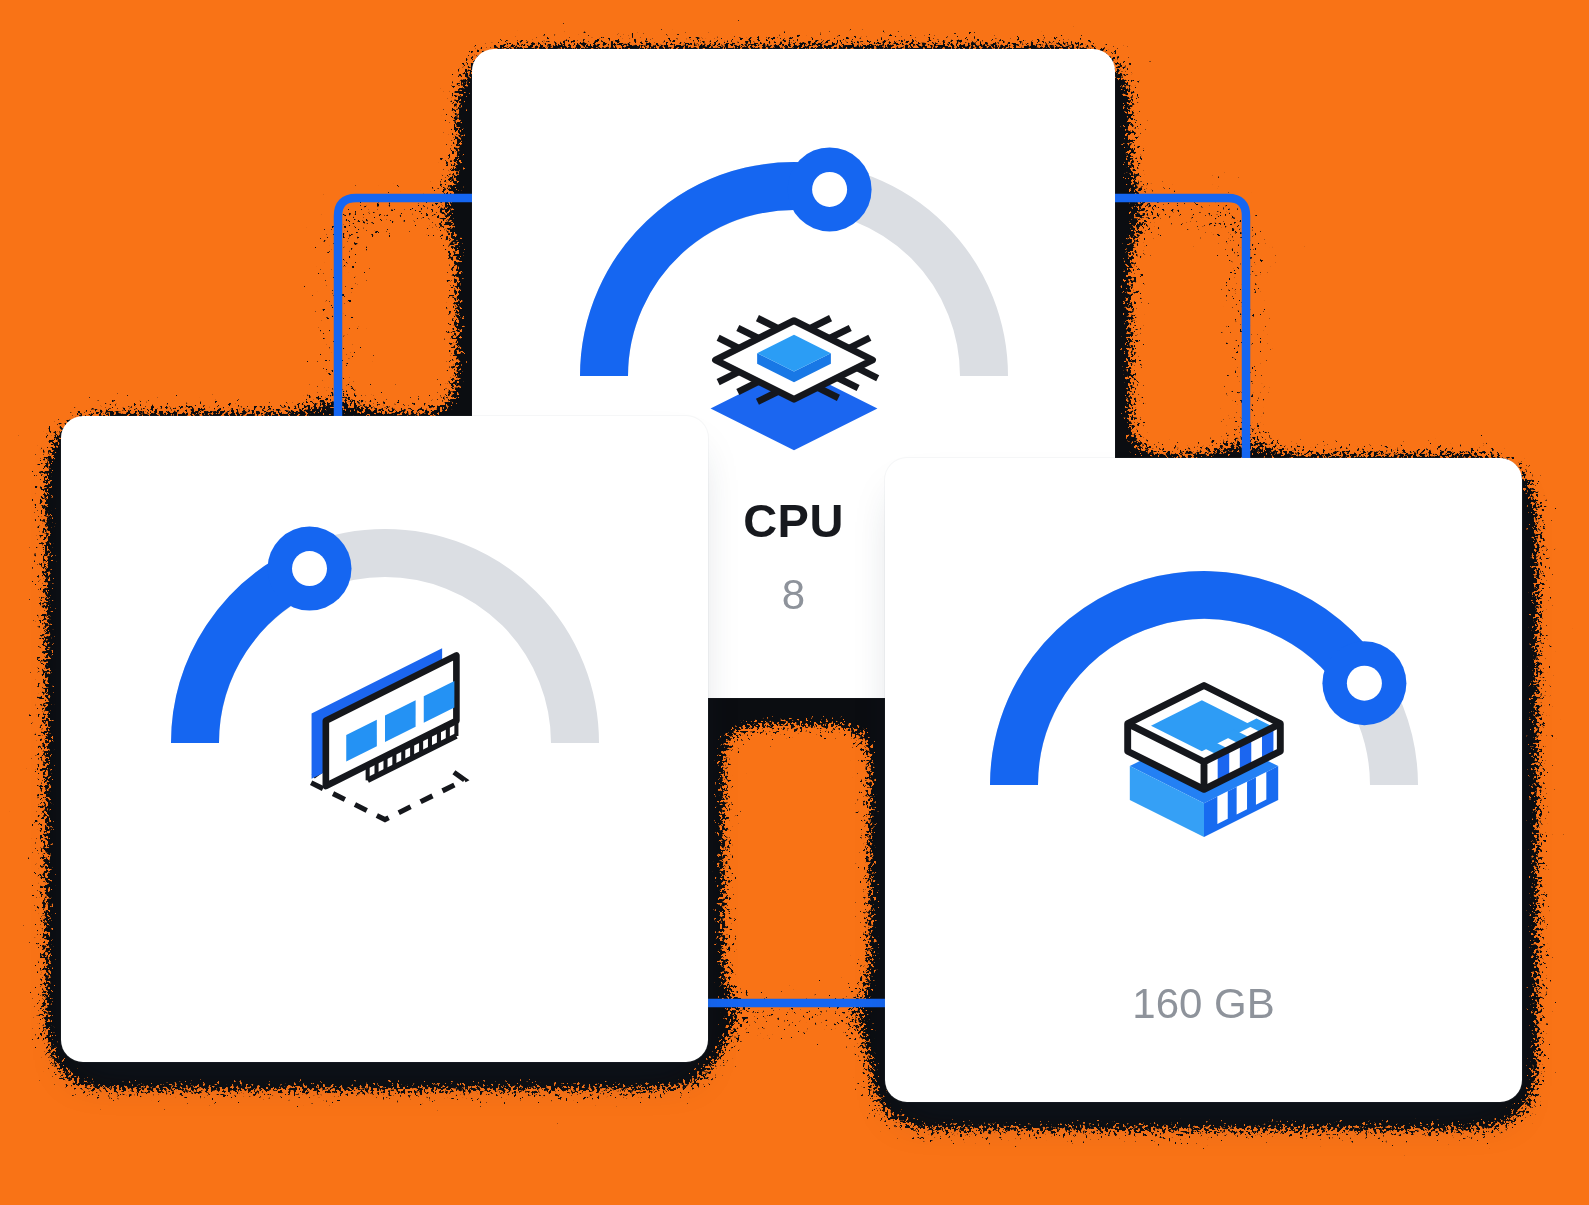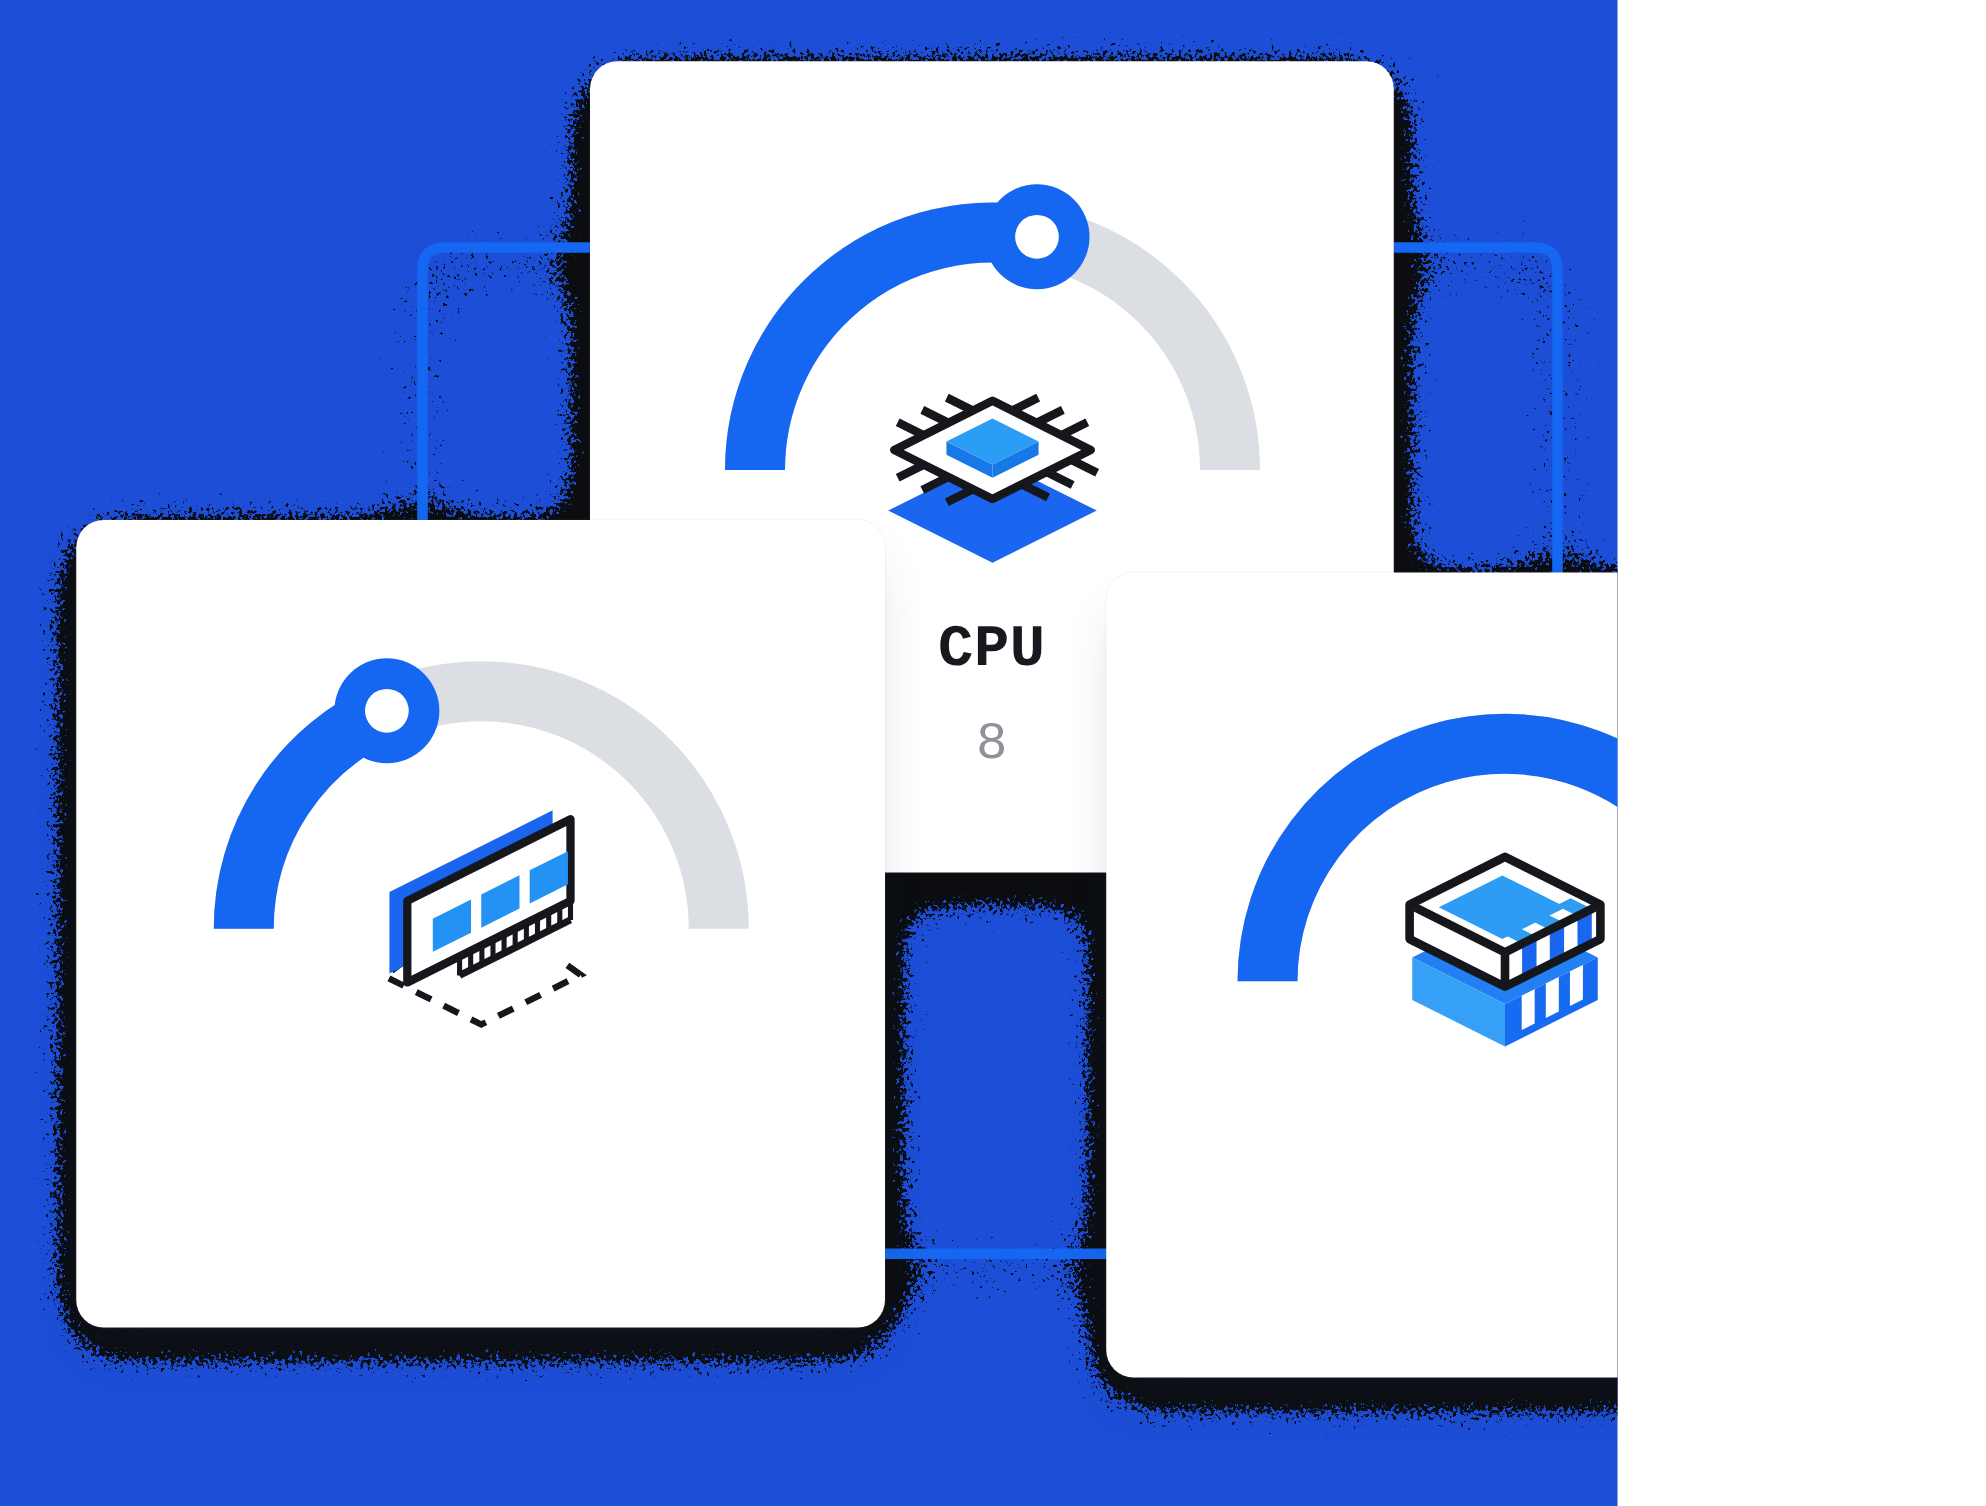--- a/index.html
+++ b/index.html
@@ -1,18 +1,18 @@
 <!DOCTYPE html>
 <html style="--accent: #1566F1; --label: #17191E; --value: #8E939B;"><head>
 <meta charset="utf-8">
 <style>
   html,body{margin:0;padding:0;background:#ffffff;}
   .stage{
-    position:relative;width:1294px;height:1205px;background:#1d4ed8;overflow:hidden;
-    font-family:Liberation Mono, monospace;
+    position:relative;width:1589px;height:1205px;background:#f97316;overflow:hidden;
+    font-family:Liberation Sans, sans-serif;
   }
   .layer{position:absolute;left:0;top:0;width:1589px;height:1205px;}
   .shadow-layer{z-index:0;}
   .lines-layer{z-index:1;}
   .lines-layer .conn{fill:none;stroke:var(--accent,#1566f1);stroke-width:8.5;}
   .card{position:absolute;background:#ffffff;border-radius:22px;}
   .card-cpu{left:472px;top:49px;width:643px;height:649px;z-index:2;
     box-shadow:0 0 0 1px rgba(130,140,160,0.05);}
   .card-ram{left:61px;top:416px;width:647px;height:646px;z-index:3;}
   .card-storage{left:885px;top:458px;width:637px;height:644px;z-index:3;}
@@ -159,15 +159,16 @@
         </g>
         <g fill="#1B66F0">
           <polygon points="112.9,107.5 123.8,102.1 123.8,126.1 112.9,131.5"></polygon>
           <polygon points="133.8,97.1 144.6,91.7 144.6,115.7 133.8,121.1"></polygon>
           <polygon points="154.7,86.6 165.5,81.2 165.5,105.2 154.7,110.6"></polygon>
         </g>
         <path d="M28 78 L100 42 L172 78 L172 104 L100 140 L28 104 Z" fill="none" stroke="#15171C" stroke-width="6.5" stroke-linejoin="round"></path>
         <path d="M28 78 L100 114 L172 78 M100 114 L100 140" fill="none" stroke="#15171C" stroke-width="6.5" stroke-linejoin="round"></path>
       </svg>
     </div>
+    <div class="card-value">160 GB</div>
   </section>
 
 </div>
 
 </body></html>

